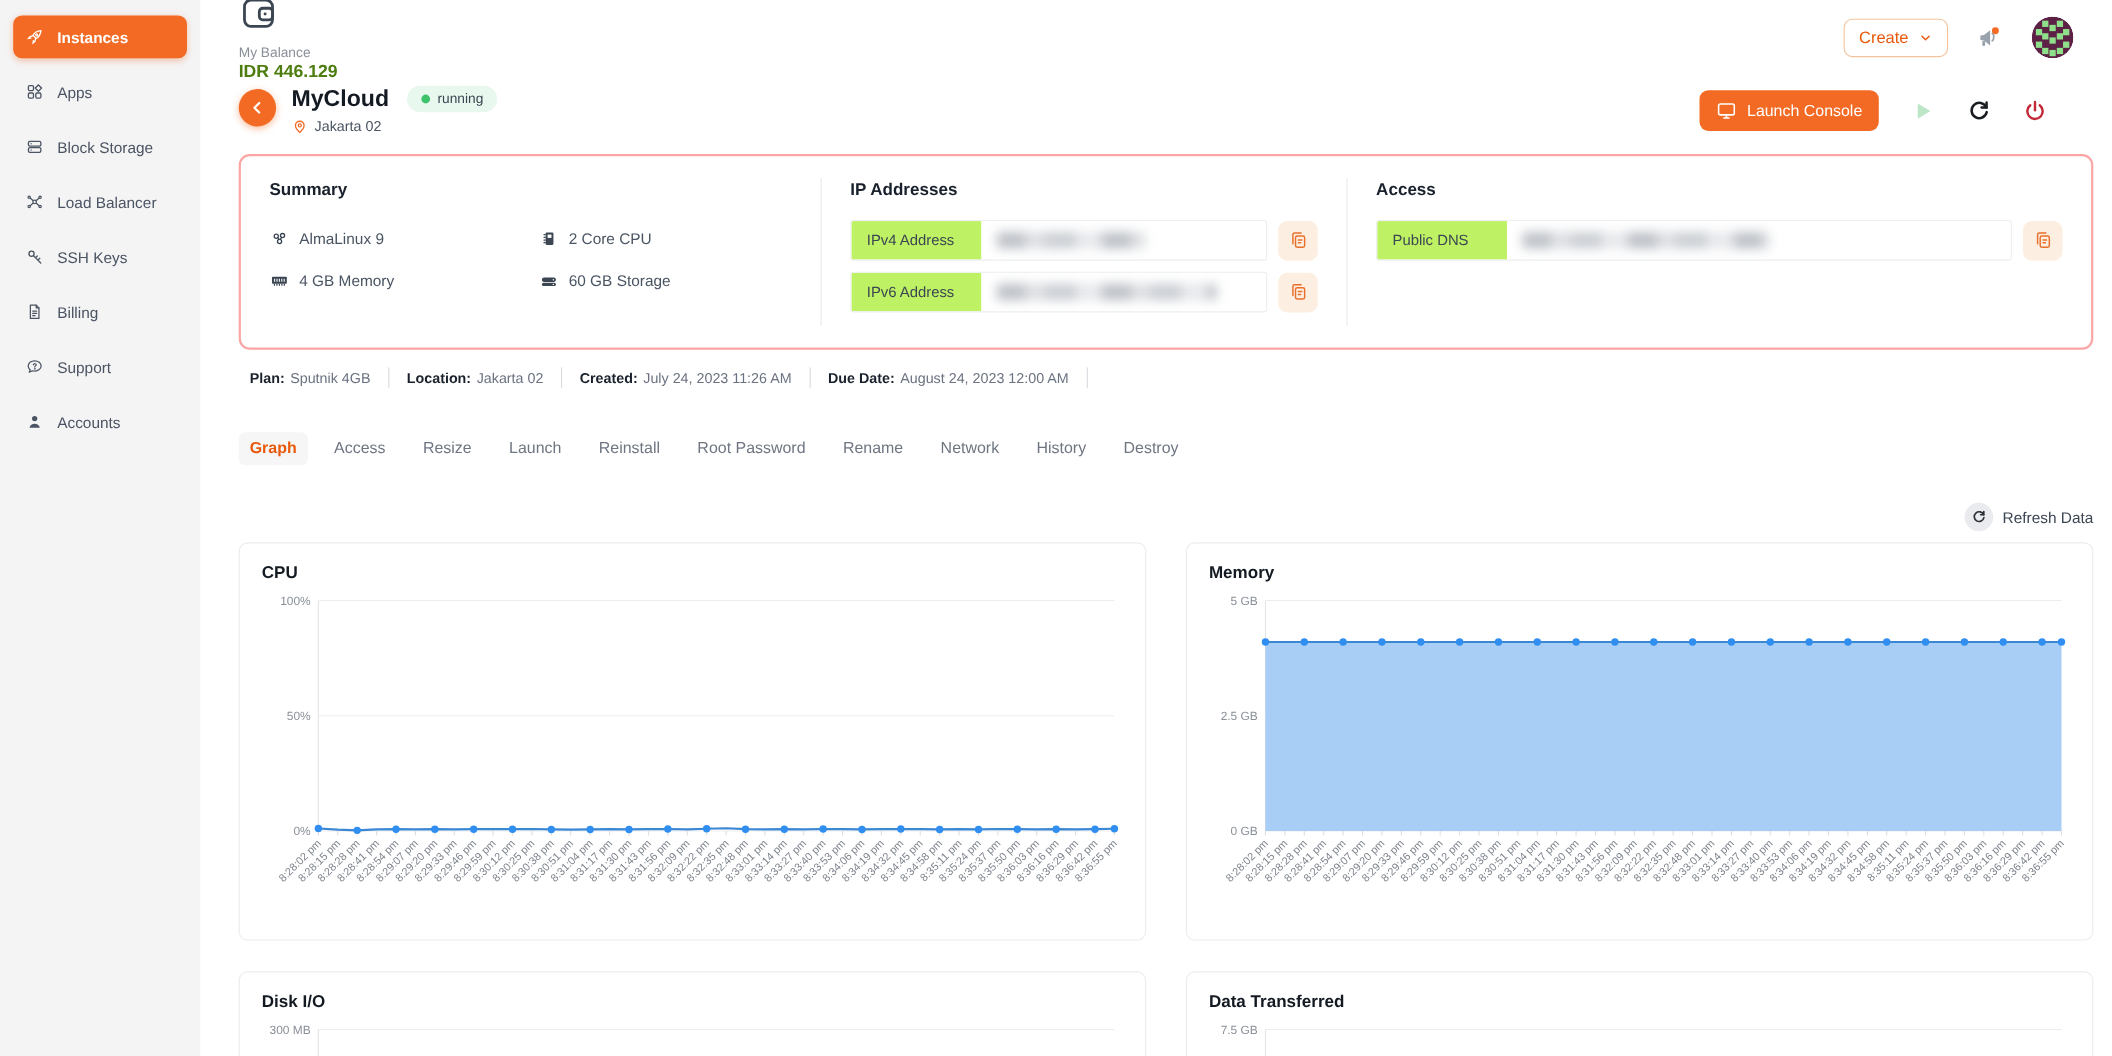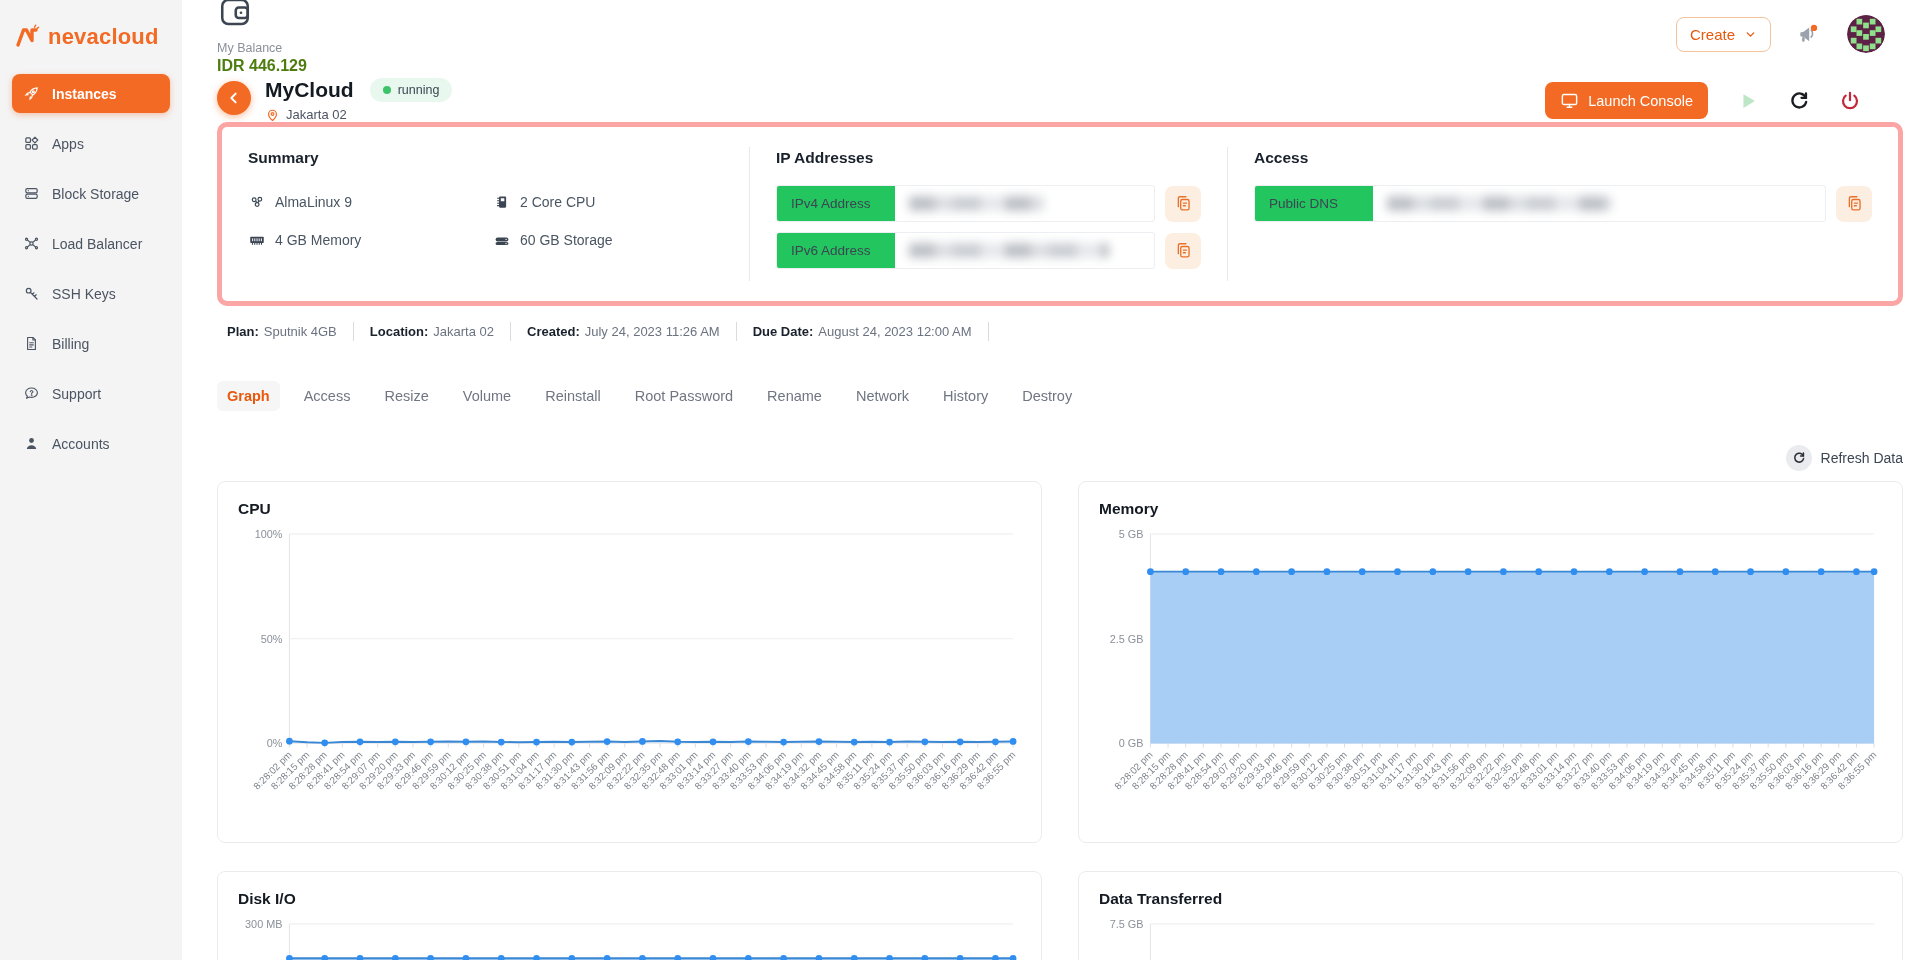--- a/index.html
+++ b/index.html
@@ -42,35 +42,35 @@
   .status-badge { display:flex; align-items:center; gap:7px; background:#E9F8EF; border-radius:14px;
                   padding:5px 13px; font-size:12.5px; color:#3c4653; }
   .status-dot { width:8px; height:8px; border-radius:50%; background:#3DC36A; }
   .location-row { display:flex; align-items:center; gap:6px; margin-top:5px; font-size:13px; color:#4b5462; }
   .ph-right { display:flex; align-items:center; gap:29px; margin-top:4px; padding-right:42px; }
   .launch-btn { display:flex; align-items:center; gap:9px; background:#F26A23; color:#fff; font-size:14.5px;
                 border:none; border-radius:8px; padding:9px 15px; cursor:pointer; }
   .icon-btn { display:flex; cursor:pointer; }
 
   
-  .overview-card { display:flex; border:5px solid #fca5a5; border-radius:10px; padding:20px 0; }
+  .overview-card { display:flex; border:2px solid #fca5a5; border-radius:10px; margin-top:18px; padding:20px 0; }
   .ov-section { padding:2px 26px; }
   .ov-section + .ov-section { border-left:1px solid #e8e9ec; }
   .ov-summary { width:527px; flex-shrink:0; }
   .ov-ip { width:478px; flex-shrink:0; }
   .ov-access { flex:1; }
   .ov-title { font-size:15.5px; font-weight:bold; color:#19212c; margin-bottom:18px; }
   .summary-grid { display:grid; grid-template-columns:215px 1fr; gap:20px 30px; margin-top:26px; }
   .sum-item { display:flex; align-items:center; gap:9px; font-size:14px; color:#4a5563; }
   .sum-item svg { width:18px; height:18px; flex-shrink:0; }
 
   .kv-row { display:flex; align-items:center; gap:10px; margin-bottom:10px; }
   .kv-box { display:flex; align-items:stretch; border:1px solid #eceef1; border-radius:3px;
             overflow:hidden; flex:1; height:37px; background:#fff; }
-  .kv-label { background:#22c55e; color:#3c4653; font-size:13.5px; display:flex; align-items:center;
+  .kv-label { background:#bef264; color:#3c4653; font-size:13.5px; display:flex; align-items:center;
               padding:0 14px; white-space:nowrap; min-width:118px; }
   .kv-value { flex:1; display:flex; align-items:center; padding:0 14px; }
   .redacted { height:15px; border-radius:2px; opacity:.85;
               background:repeating-linear-gradient(90deg,#b3b7be 0 26px,#d6d9dd 26px 44px,#c2c6cc 44px 72px,#e2e4e8 72px 96px);
               filter:blur(5px); }
   .copy-btn { width:36px; height:36px; border-radius:8px; background:#FCEFE2; display:flex;
               align-items:center; justify-content:center; cursor:pointer; flex-shrink:0; }
 
   .meta-bar { display:flex; align-items:center; margin-top:16px; font-size:13px; padding-left:8px; }
   .meta-item { display:flex; gap:5px; padding:2px 16px; border-right:1px solid #d9dbe0; }
@@ -91,29 +91,20 @@
   .chart-card { border:1px solid #ececef; border-radius:8px; padding:18px 20px 8px; background:#fff; }
   .chart-title { font-size:15.5px; font-weight:bold; color:#141a22; margin-bottom:8px; }
   .chart-card svg { width:100%; display:block; }
 </style>
 </head>
 <body>
 
 <div class="app">
 
   <aside class="sidebar">
-    <div class="logo">
-      <span style="display:flex;">
-        <svg width="26" height="26" viewBox="0 0 26 26">
-          <path d="M3 21 L8.5 6 L11.5 6 L17 16.5 L17 6 L21 6" fill="none" stroke="#F26A23" stroke-width="3.4" stroke-linecap="round" stroke-linejoin="round"></path>
-          <path d="M19.5 3.2l1.2-2M22 4.6l1.6-1.4" stroke="#F26A23" stroke-width="1.4" stroke-linecap="round"></path>
-        </svg>
-      </span>
-      <span class="logo-text">nevacloud</span>
-    </div>
     <nav class="nav">
         <div class="nav-item active">
        <span class="nav-icon">
             <svg viewBox="0 0 24 24" fill="none" stroke="currentColor" stroke-width="1.7" stroke-linecap="round" stroke-linejooin="round">
               <path d="M20 4c-4.6.3-8.1 2.4-10.1 6.1l4 4C17.6 12 19.7 8.6 20 4z"></path>
               <circle cx="14.6" cy="9.4" r="1.3"></circle>
               <path d="M9.5 10.8l-3.2.9L4.2 14l3-.3M13.2 14.5l-.9 3.2L10 19.8l.3-3"></path>
             </svg>
           </span>
        <span>Instances</span>
@@ -432,21 +423,21 @@
         <div class="meta-item">
        <span class="meta-label">Due Date:</span>
        <span class="meta-value">August 24, 2023 12:00 AM</span>
      </div>
       </div>
 
     <div class="tabs">
         <div class="tab active">Graph</div>
         <div class="tab">Access</div>
         <div class="tab">Resize</div>
-        <div class="tab">Volume</div>
+        <div class="tab">Launch</div>
         <div class="tab">Reinstall</div>
         <div class="tab">Root Password</div>
         <div class="tab">Rename</div>
         <div class="tab">Network</div>
         <div class="tab">History</div>
         <div class="tab">Destroy</div>
       </div>
 
     <div class="refresh-row">
       <span class="refresh-icon-wrap">

